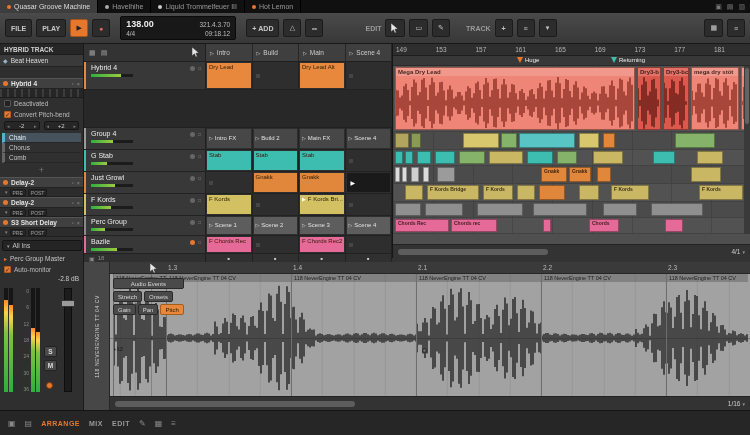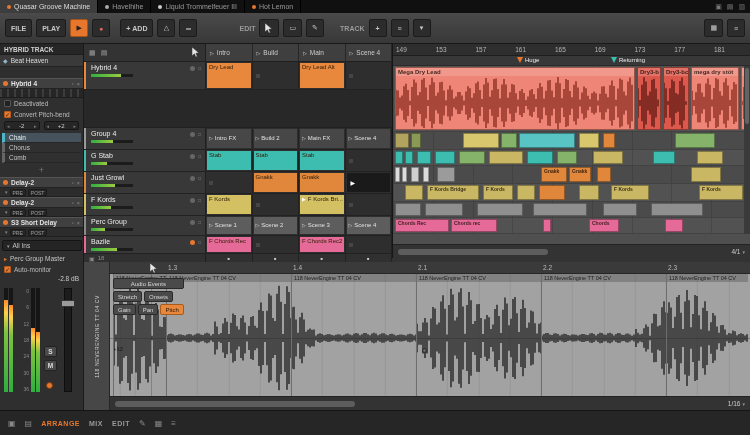--- a/index.html
+++ b/index.html
@@ -183,20 +183,30 @@
 
   <div id="toolbar">
     <div class="tbtn">FILE</div>
     <div class="tbtn">PLAY</div>
     <div class="tbtn orange">
         <span>▶</span>
       </div>
     <div class="tbtn">
         <span style="color:#d86a5a;">●</span>
       </div>
+    <div id="display">
+      <div class="disp-row">
+        <span class="disp-tempo">138.00</span>
+        <span class="disp-small">321.4.3.70</span>
+      </div>
+      <div class="disp-row">
+        <span class="disp-small">4/4</span>
+        <span class="disp-small">09:18.12</span>
+      </div>
+    </div>
     <div class="tbtn" style="margin-left:6px;">
       <span>+</span>
         <span>ADD</span>
     </div>
     <div class="tbtn">
         <span>△</span>
       </div>
     <div class="tbtn">
         <span>∞</span>
       </div>

